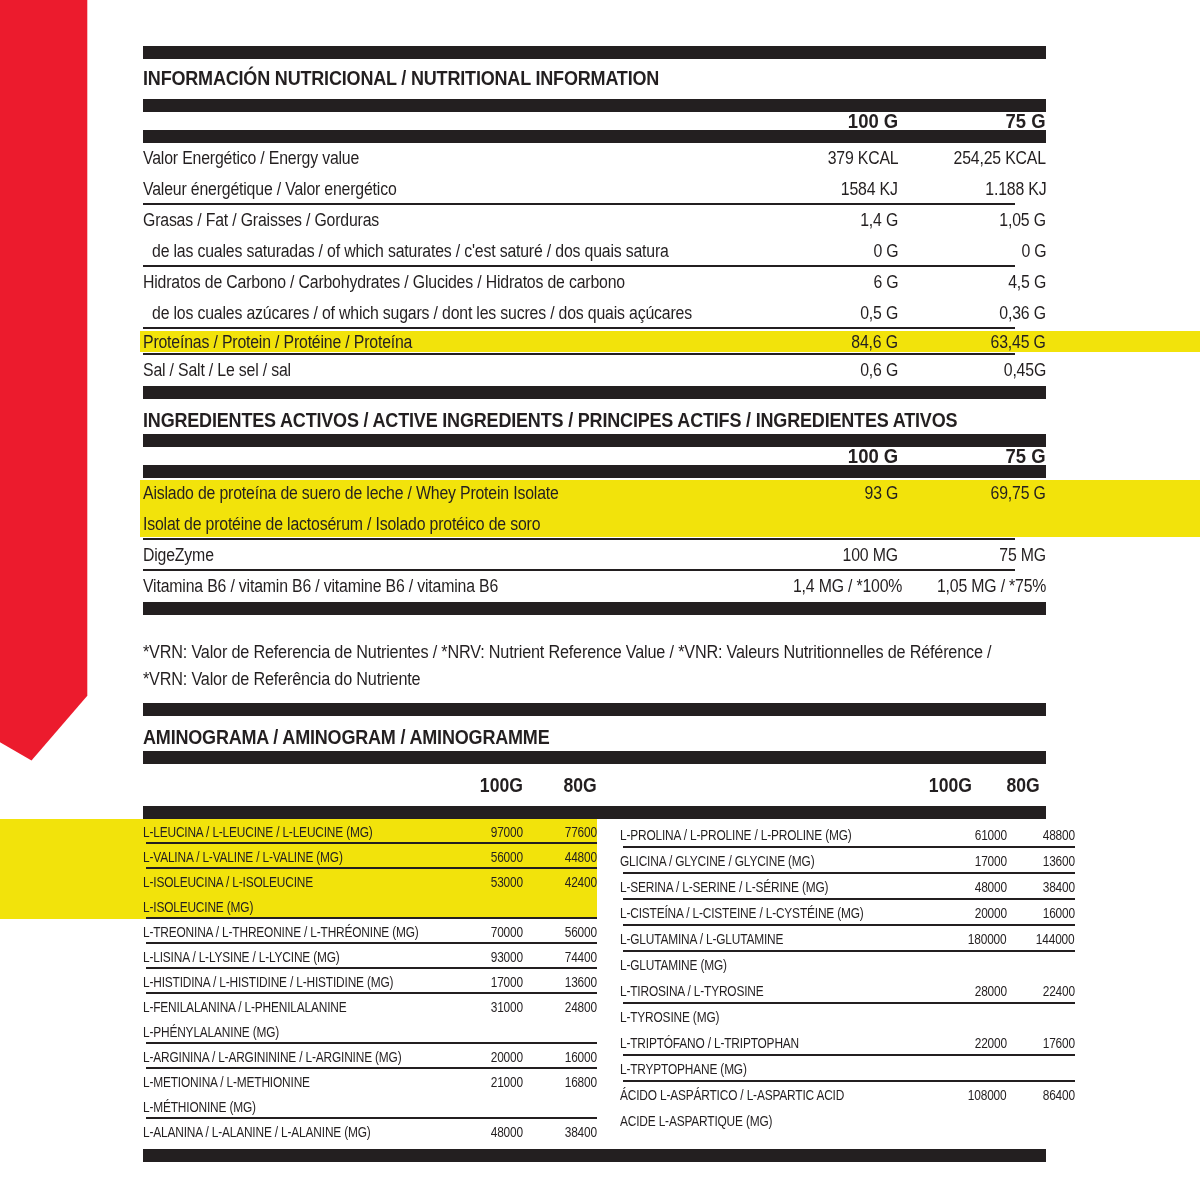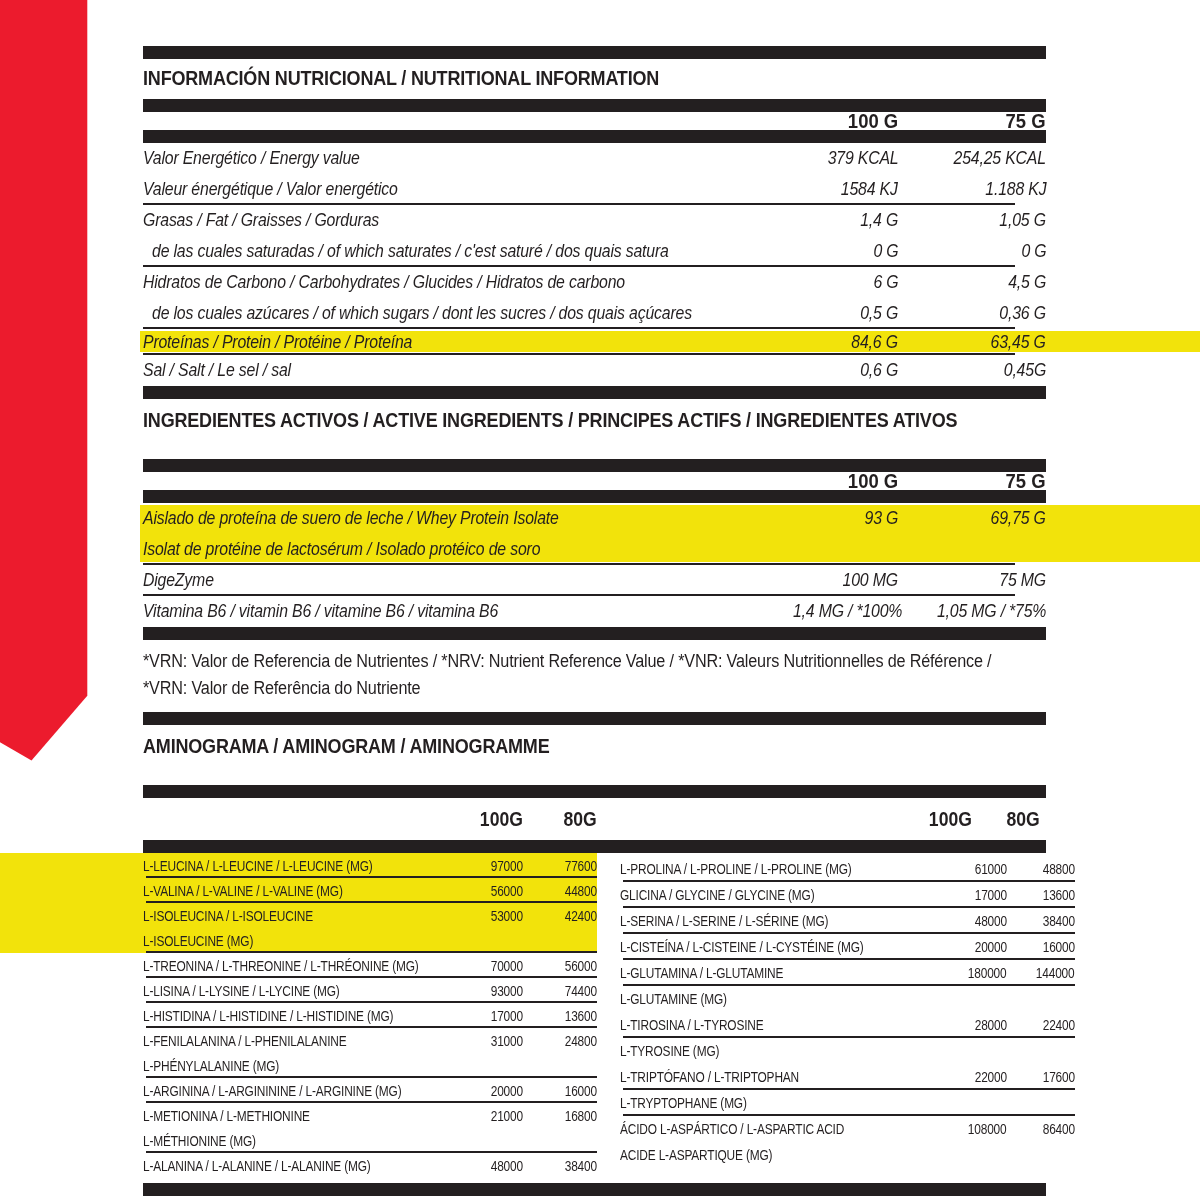--- a/index.html
+++ b/index.html
@@ -17,42 +17,42 @@
   .red-ribbon{
     position:absolute;left:0;top:0;width:90px;height:762px;background:var(--ribbon);
     clip-path:polygon(0 0,97% 0,97% 91.3%,35% 99.8%,0 97.4%);
   }
   .content{position:absolute;left:143px;top:46px;width:903px;}
   .bar{height:13px;background:var(--ink);}
   .cx{display:inline-block;transform:scaleX(.88);transform-origin:0 50%;white-space:nowrap;}
   .cxr{transform-origin:100% 50%;}
   .title-block{padding:8px 0 9px;font-weight:bold;font-size:20px;line-height:23px;letter-spacing:-.2px;}
   .title-block .cx{transform:scaleX(.9);}
-  .section-title{padding:10px 0 27px;font-weight:bold;font-size:20px;letter-spacing:-.2px;white-space:nowrap;}
+  .section-title{padding:10px 0 2px;font-weight:bold;font-size:20px;letter-spacing:-.2px;white-space:nowrap;}
   .section-title .cx{transform:scaleX(.9);}
   .cols-header{display:flex;justify-content:flex-end;align-items:center;height:18px;font-weight:bold;font-size:21px;}
   .cols-header .v1{width:120px;text-align:right;}
   .cols-header .v2{width:148px;text-align:right;}
-  .table .row{display:flex;align-items:center;height:31px;position:relative;font-size:18px;letter-spacing:-.2px;font-style:italic;}
+  .table .row{display:flex;align-items:center;height:31px;position:relative;font-size:18px;letter-spacing:-.2px;}
   .table .row.short{height:26px;}
   .row .lbl{flex:1;min-width:0;overflow:visible;white-space:nowrap;position:relative;z-index:1;}
   .row .v1{width:120px;text-align:right;position:relative;z-index:1;}
   .row .v2{width:148px;text-align:right;position:relative;z-index:1;}
   .row.indent .lbl{padding-left:9px;}
   .table-main .row.rule::after,.table-active .row.rule::after{
     content:"";position:absolute;left:0;right:31px;bottom:0;height:2px;background:var(--ink);z-index:2;
   }
   .row.hl-full::before,.row.hl-full-top::before,.row.hl-full-bottom::before,.row.hl-left::before{
     content:"";position:absolute;background:var(--highlight);z-index:0;
   }
   .row.hl-full::before{top:2px;bottom:3px;left:-3px;right:-157px;}
   .row.hl-full-top::before{top:2px;bottom:0;left:-3px;right:-157px;}
   .row.hl-full-bottom::before{top:0;bottom:3px;left:-3px;right:-157px;}
   .row.hl-left::before{top:0;bottom:0;left:-143px;right:0;}
-  .footnote{padding:8px 0 10px;font-size:18px;line-height:27px;letter-spacing:-.2px;}
+  .footnote{padding:24px 0 10px;font-size:18px;line-height:27px;letter-spacing:-.2px;}
   .footnote .cx{transform:scaleX(.9);}
   .amino-header{display:flex;align-items:center;height:42px;font-weight:bold;font-size:20px;}
   .ah-left{width:477px;box-sizing:border-box;padding-right:23px;display:flex;justify-content:flex-end;}
   .ah-right{flex:1;box-sizing:border-box;padding-right:6px;display:flex;justify-content:flex-end;}
   .ah-left .a1,.ah-right .a1{width:100px;text-align:right;}
   .ah-left .a2{width:74px;text-align:right;}
   .ah-right .a2{width:68px;text-align:right;}
   .amino-wrap{display:flex;align-items:stretch;min-height:330px;}
   .amino-left{width:477px;box-sizing:border-box;padding-right:23px;}
   .amino-divider{width:8px;background:var(--ink);}

